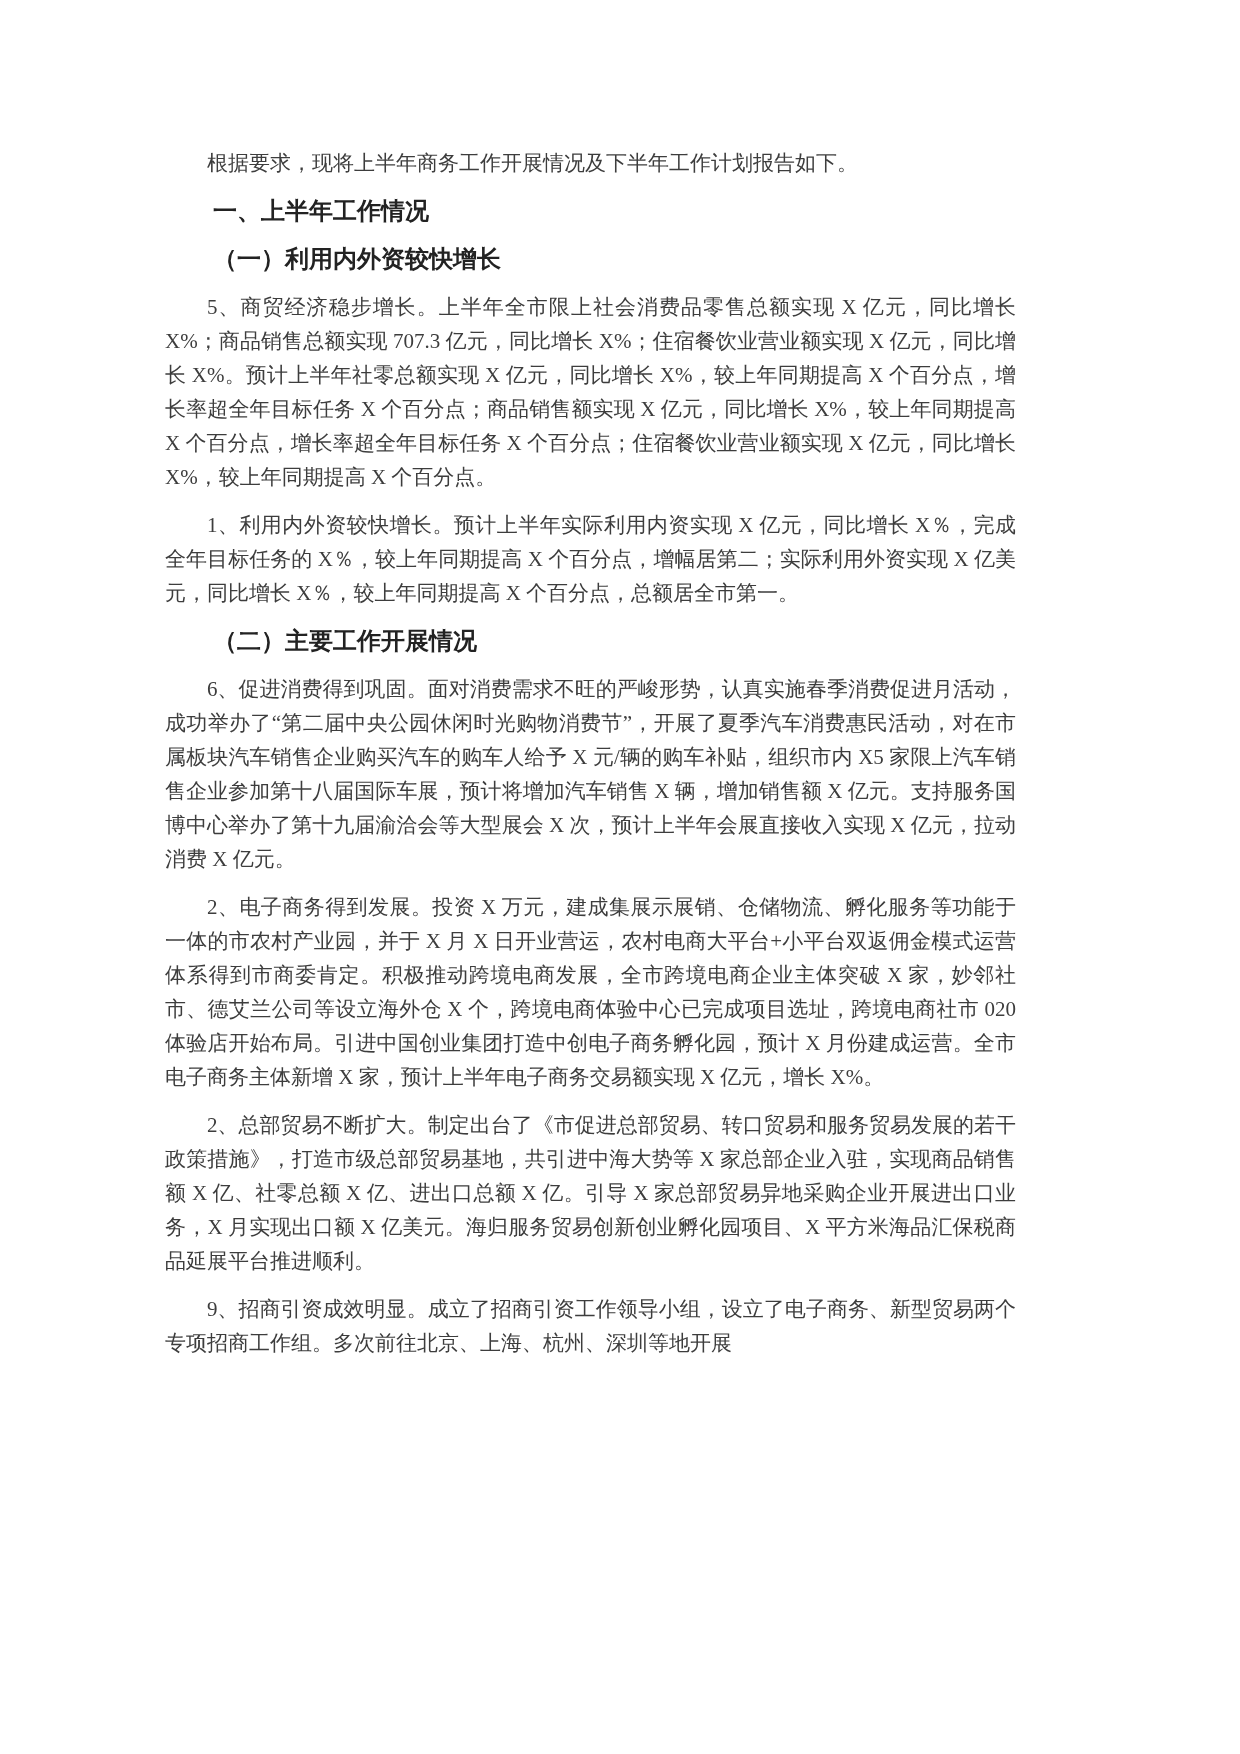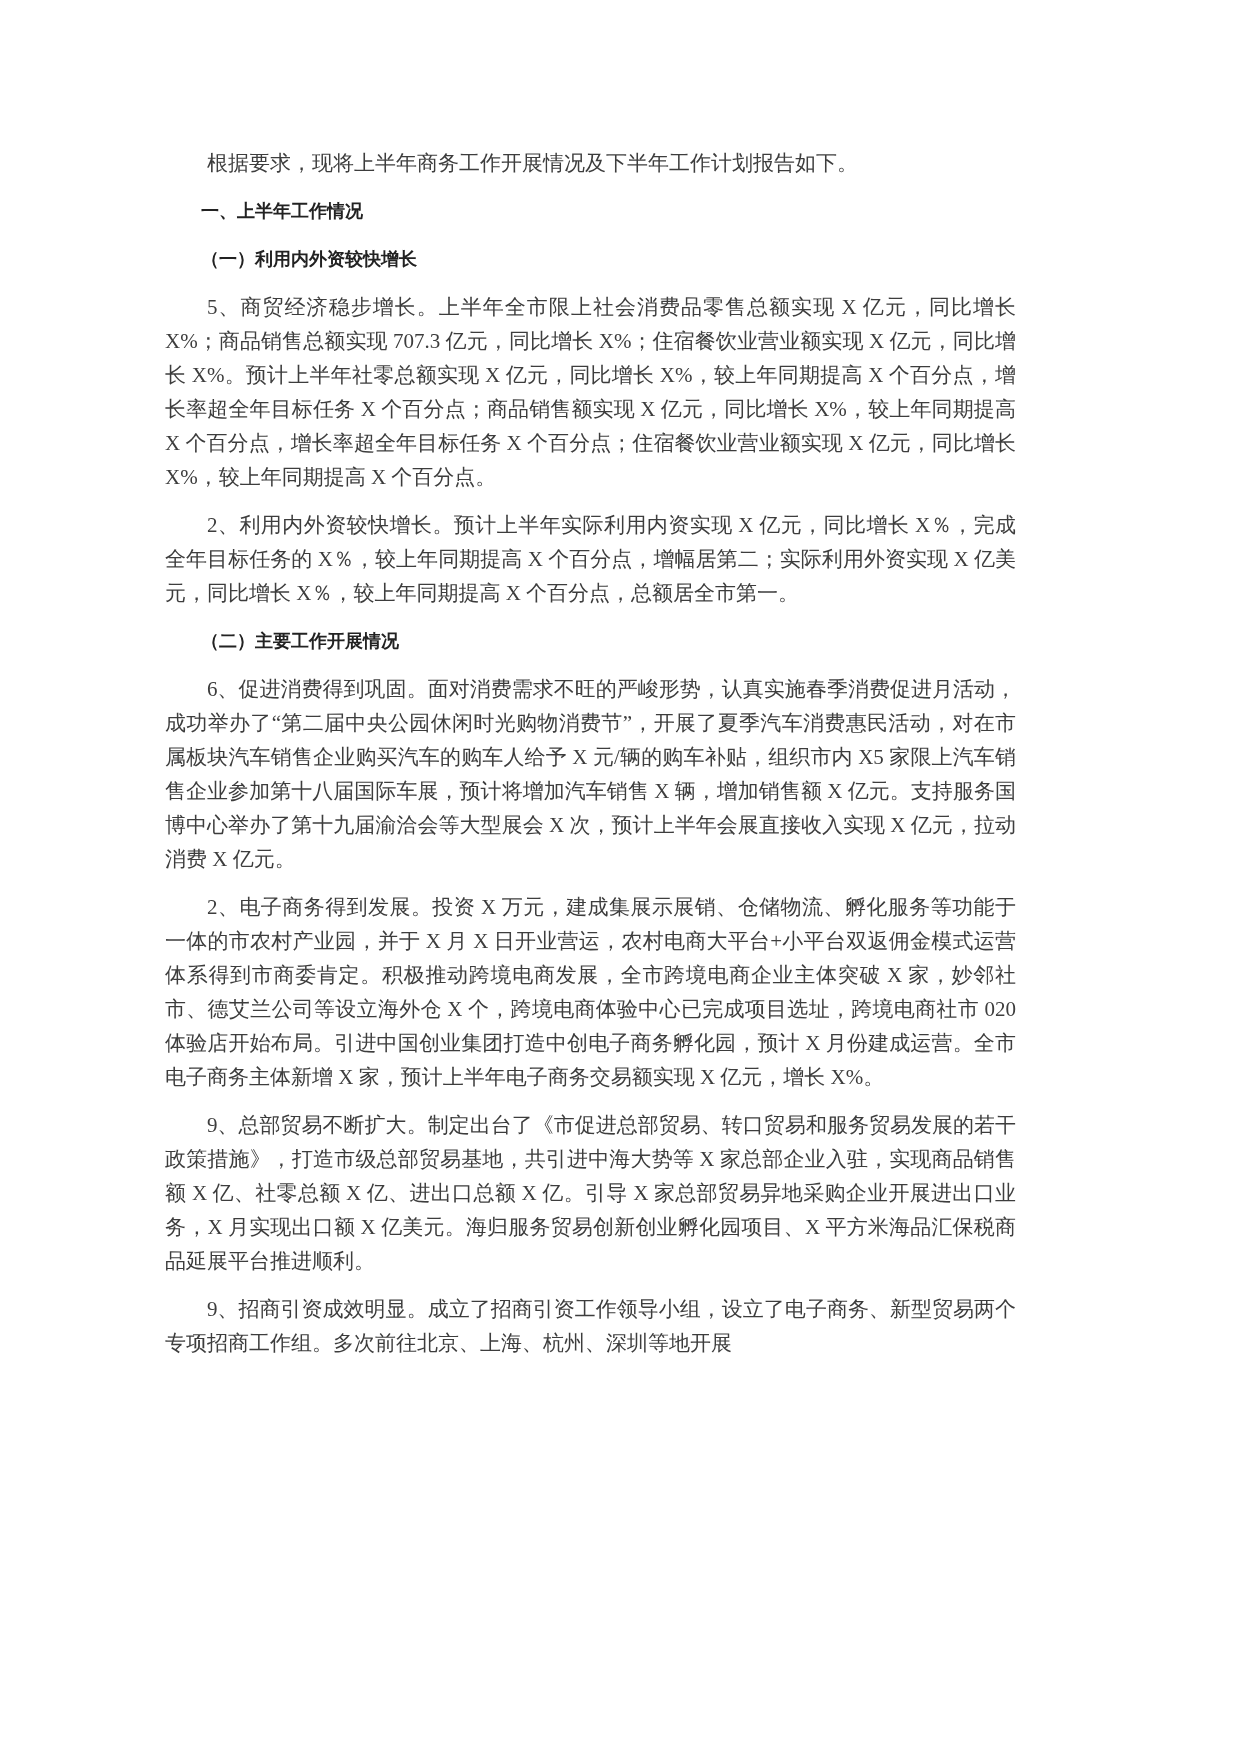--- a/index.html
+++ b/index.html
@@ -25,45 +25,45 @@
     text-align: justify;
   }
   .para {
     margin: 0 0 14px 0;
     text-indent: 2em;
     word-break: break-all;
   }
   .heading-1, .heading-2 {
     margin: 6px 0 14px 0;
     text-indent: 2em;
-    font-size: 18px;
+    font-size: 24px;
     font-weight: 700;
     color: var(--heading-color, #222222);
     line-height: 34px;
   }
 </style>
 </head>
 <body>
 
 <div class="page">
 
   <p class="para">根据要求，现将上半年商务工作开展情况及下半年工作计划报告如下。</p>
 
   <h2 class="heading-1">一、上半年工作情况</h2>
 
   <h3 class="heading-2">（一）利用内外资较快增长</h3>
 
   <p class="para">5、商贸经济稳步增长。上半年全市限上社会消费品零售总额实现 X 亿元，同比增长 X%；商品销售总额实现 707.3 亿元，同比增长 X%；住宿餐饮业营业额实现 X 亿元，同比增长 X%。预计上半年社零总额实现 X 亿元，同比增长 X%，较上年同期提高 X 个百分点，增长率超全年目标任务 X 个百分点；商品销售额实现 X 亿元，同比增长 X%，较上年同期提高 X 个百分点，增长率超全年目标任务 X 个百分点；住宿餐饮业营业额实现 X 亿元，同比增长 X%，较上年同期提高 X 个百分点。</p>
 
-  <p class="para">2、利用内外资较快增长。预计上半年实际利用内资实现 X 亿元，同比增长 X％，完成全年目标任务的 X％，较上年同期提高 X 个百分点，增幅居第二；实际利用外资实现 X 亿美元，同比增长 X％，较上年同期提高 X 个百分点，总额居全市第一。</p>
+  <p class="para">1、利用内外资较快增长。预计上半年实际利用内资实现 X 亿元，同比增长 X％，完成全年目标任务的 X％，较上年同期提高 X 个百分点，增幅居第二；实际利用外资实现 X 亿美元，同比增长 X％，较上年同期提高 X 个百分点，总额居全市第一。</p>
 
 
   <h3 class="heading-2">（二）主要工作开展情况</h3>
 
   <p class="para">6、促进消费得到巩固。面对消费需求不旺的严峻形势，认真实施春季消费促进月活动，成功举办了“第二届中央公园休闲时光购物消费节”，开展了夏季汽车消费惠民活动，对在市属板块汽车销售企业购买汽车的购车人给予 X 元/辆的购车补贴，组织市内 X5 家限上汽车销售企业参加第十八届国际车展，预计将增加汽车销售 X 辆，增加销售额 X 亿元。支持服务国博中心举办了第十九届渝洽会等大型展会 X 次，预计上半年会展直接收入实现 X 亿元，拉动消费 X 亿元。</p>
 
   <p class="para">2、电子商务得到发展。投资 X 万元，建成集展示展销、仓储物流、孵化服务等功能于一体的市农村产业园，并于 X 月 X 日开业营运，农村电商大平台+小平台双返佣金模式运营体系得到市商委肯定。积极推动跨境电商发展，全市跨境电商企业主体突破 X 家，妙邻社市、德艾兰公司等设立海外仓 X 个，跨境电商体验中心已完成项目选址，跨境电商社市 020 体验店开始布局。引进中国创业集团打造中创电子商务孵化园，预计 X 月份建成运营。全市电子商务主体新增 X 家，预计上半年电子商务交易额实现 X 亿元，增长 X%。</p>
 
-  <p class="para">9、总部贸易不断扩大。制定出台了《市促进总部贸易、转口贸易和服务贸易发展的若干政策措施》，打造市级总部贸易基地，共引进中海大势等 X 家总部企业入驻，实现商品销售额 X 亿、社零总额 X 亿、进出口总额 X 亿。引导 X 家总部贸易异地采购企业开展进出口业务，X 月实现出口额 X 亿美元。海归服务贸易创新创业孵化园项目、X 平方米海品汇保税商品延展平台推进顺利。</p>
+  <p class="para">2、总部贸易不断扩大。制定出台了《市促进总部贸易、转口贸易和服务贸易发展的若干政策措施》，打造市级总部贸易基地，共引进中海大势等 X 家总部企业入驻，实现商品销售额 X 亿、社零总额 X 亿、进出口总额 X 亿。引导 X 家总部贸易异地采购企业开展进出口业务，X 月实现出口额 X 亿美元。海归服务贸易创新创业孵化园项目、X 平方米海品汇保税商品延展平台推进顺利。</p>
 
   <p class="para">9、招商引资成效明显。成立了招商引资工作领导小组，设立了电子商务、新型贸易两个专项招商工作组。多次前往北京、上海、杭州、深圳等地开展</p>
 
 </div>
 
 </body></html>

